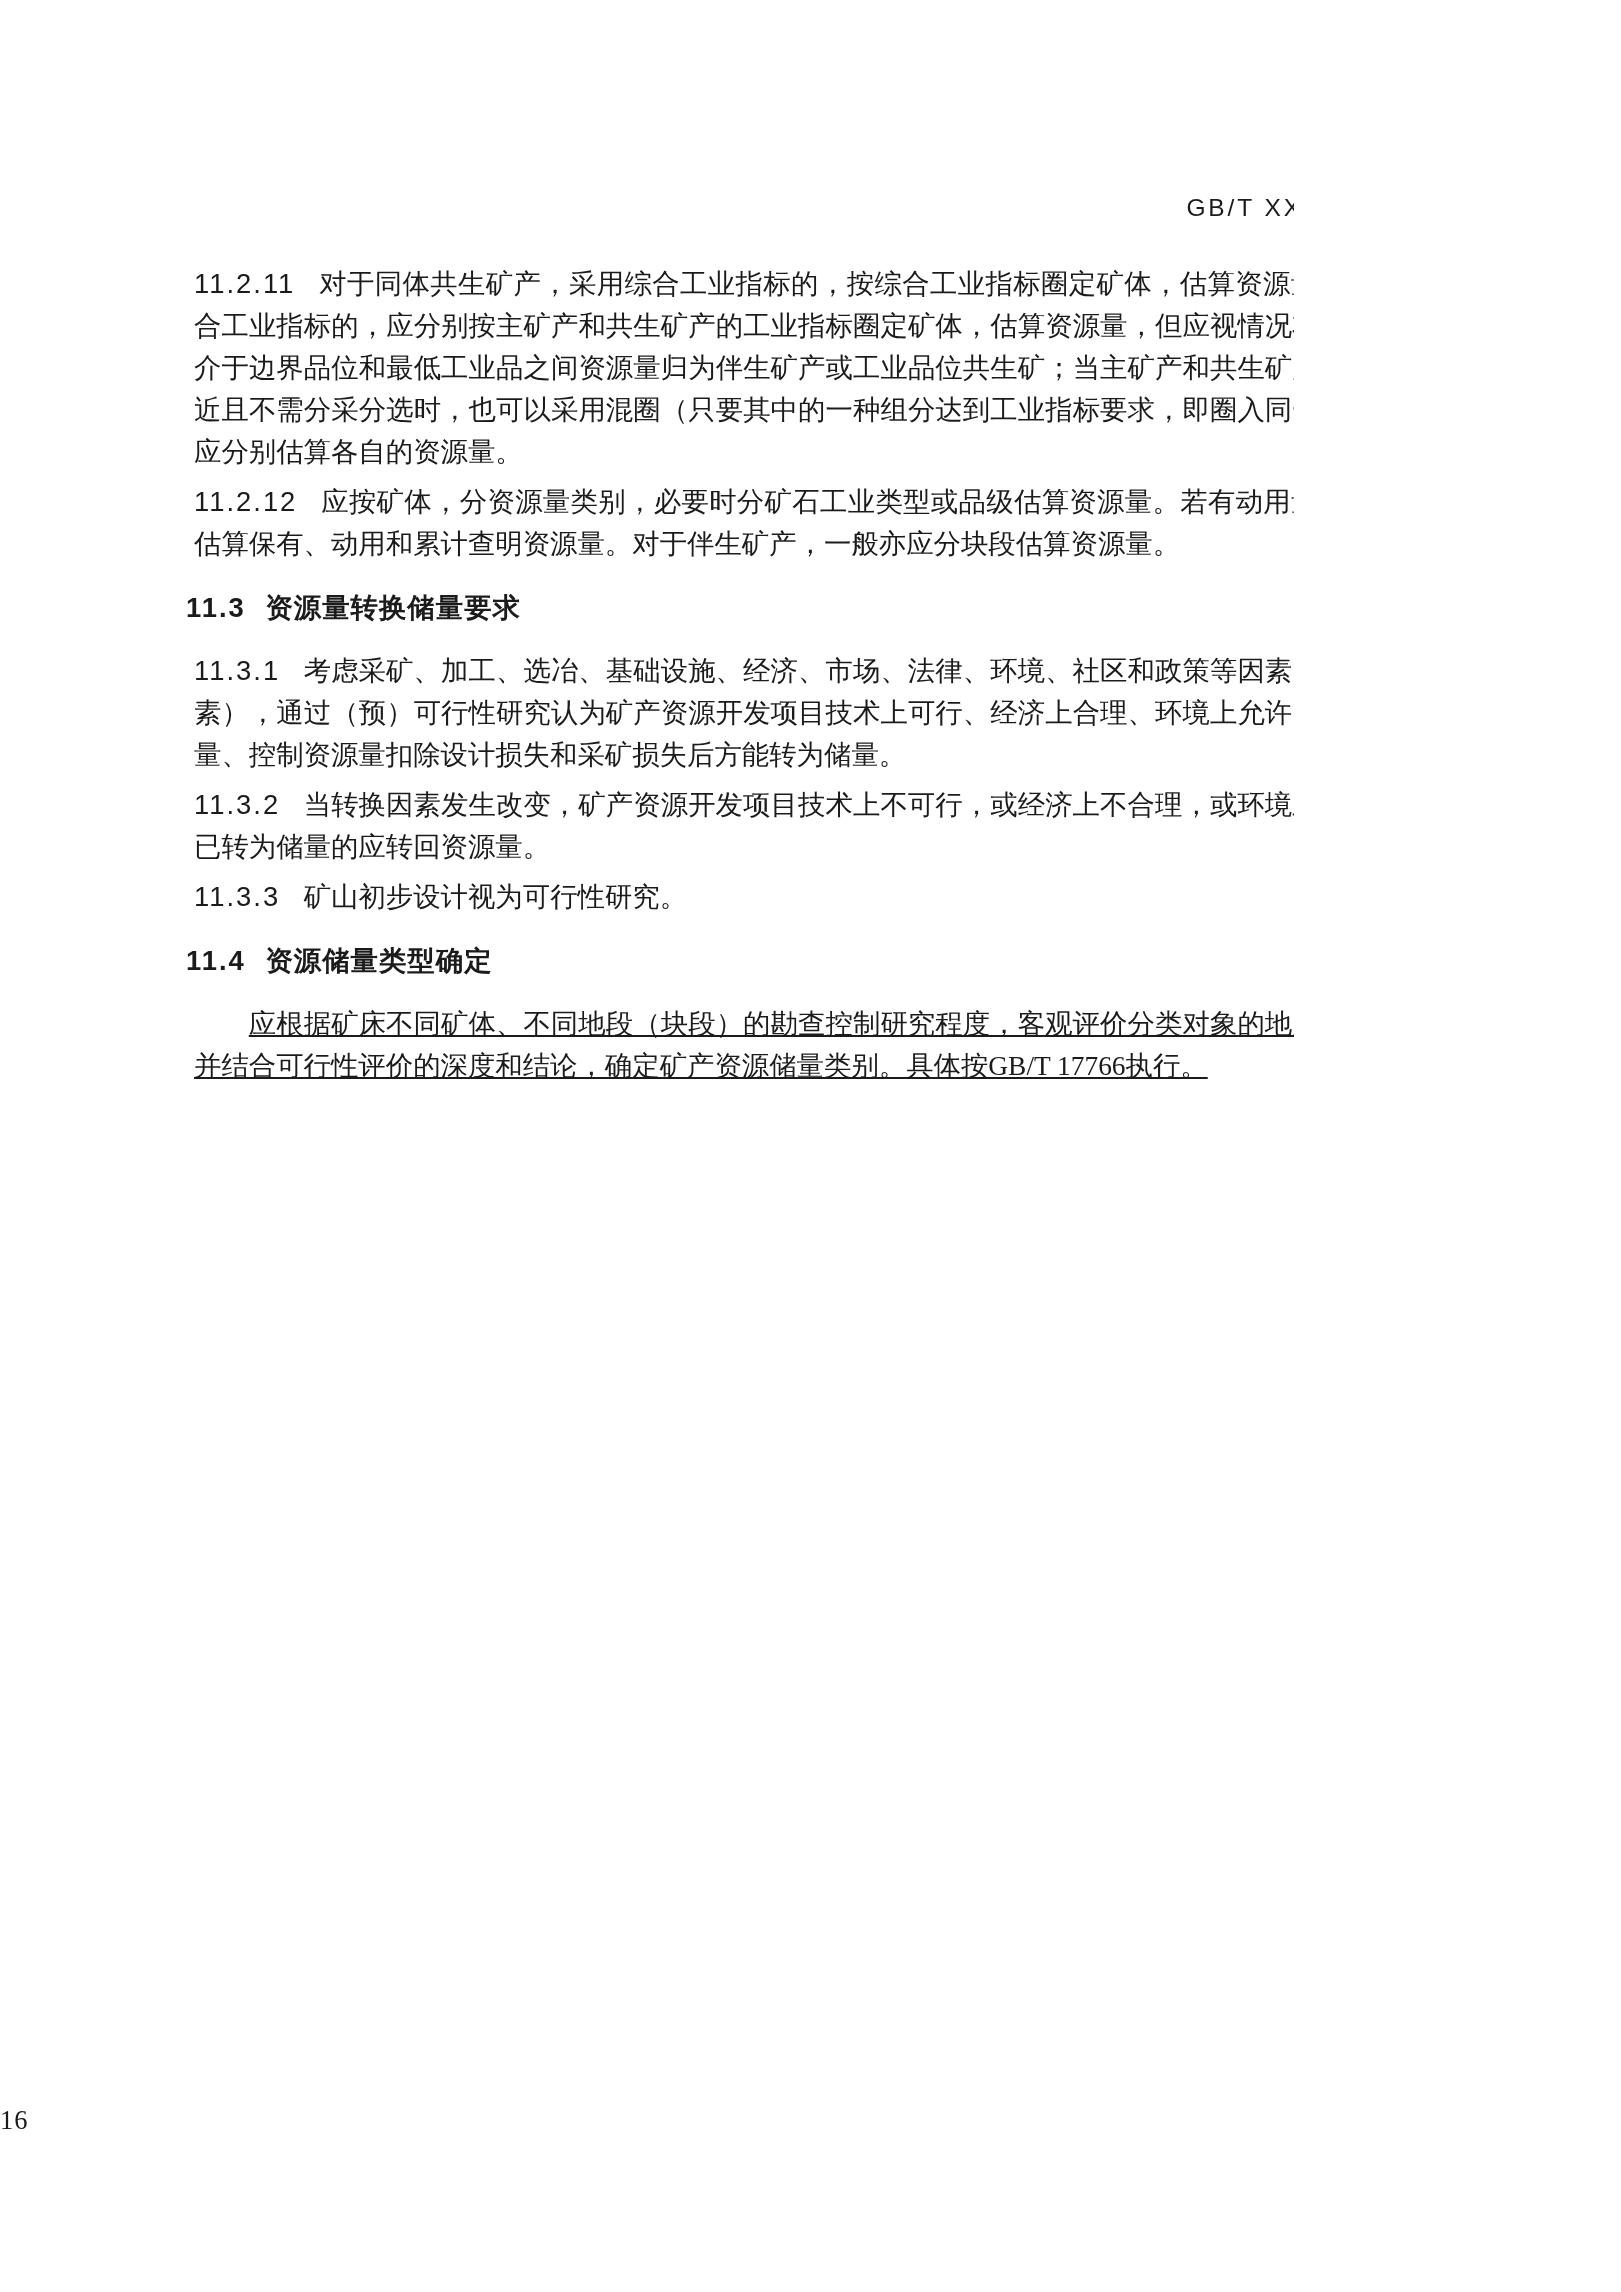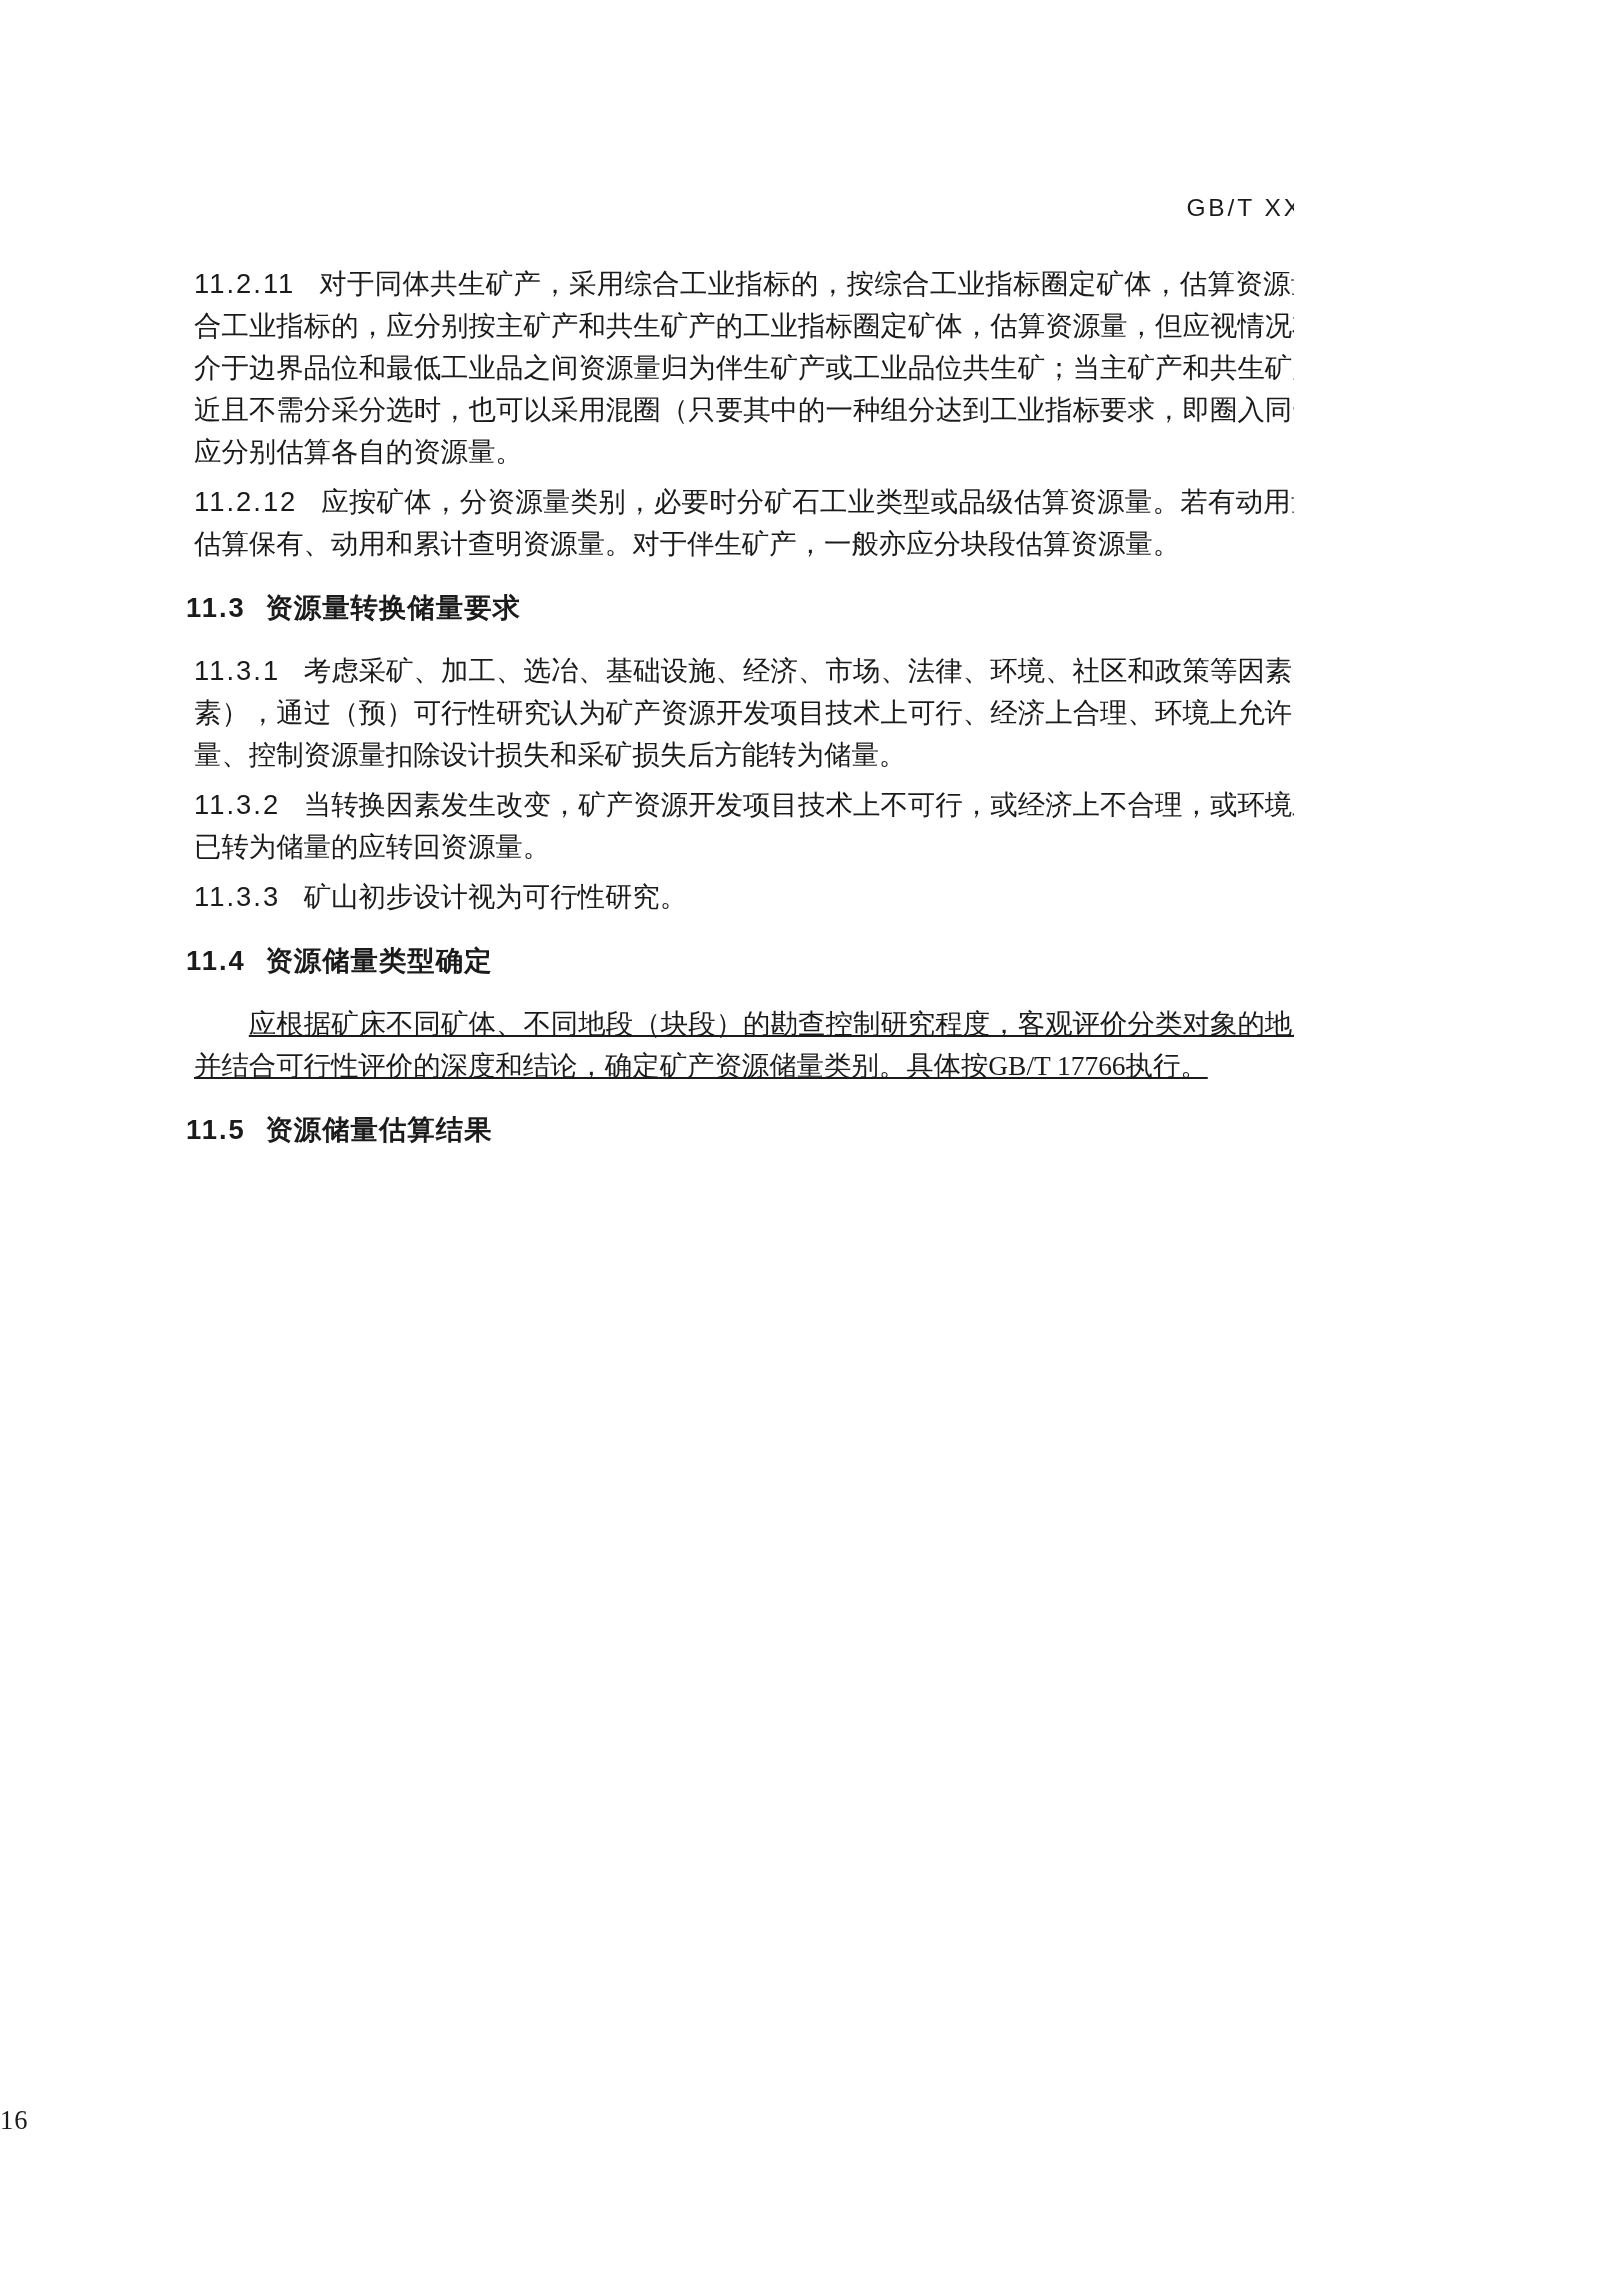--- a/index.html
+++ b/index.html
@@ -86,21 +86,20 @@
 
   <div class="content" id="content">
       <p class="clause"><span class="num">11.2.11</span>对于同体共生矿产，采用综合工业指标的，按综合工业指标圈定矿体，估算资源量；未采用综合工业指标的，应分别按主矿产和共生矿产的工业指标圈定矿体，估算资源量，但应视情况将共生矿产中介于边界品位和最低工业品之间资源量归为伴生矿产或工业品位共生矿；当主矿产和共生矿产的变化性相近且不需分采分选时，也可以采用混圈（只要其中的一种组分达到工业指标要求，即圈入同一矿体），但应分别估算各自的资源量。</p>
       <p class="clause"><span class="num">11.2.12</span>应按矿体，分资源量类别，必要时分矿石工业类型或品级估算资源量。若有动用量，还应分别估算保有、动用和累计查明资源量。对于伴生矿产，一般亦应分块段估算资源量。</p>
       <p class="heading"><span class="num">11.3</span>资源量转换储量要求</p>
       <p class="clause"><span class="num">11.3.1</span>考虑采矿、加工、选冶、基础设施、经济、市场、法律、环境、社区和政策等因素（简称转换因素），通过（预）可行性研究认为矿产资源开发项目技术上可行、经济上合理、环境上允许时，探明资源量、控制资源量扣除设计损失和采矿损失后方能转为储量。</p>
       <p class="clause"><span class="num">11.3.2</span>当转换因素发生改变，矿产资源开发项目技术上不可行，或经济上不合理，或环境上不允许时，已转为储量的应转回资源量。</p>
       <p class="clause"><span class="num">11.3.3</span>矿山初步设计视为可行性研究。</p>
       <p class="heading"><span class="num">11.4</span>资源储量类型确定</p>
       <p class="indent">应根据矿床不同矿体、不同地段（块段）的勘查控制研究程度，客观评价分类对象的地质可靠程度，并结合可行性评价的深度和结论，确定矿产资源储量类别。具体按GB/T 17766执行。</p>
-      <p class="heading"><span class="num">11.5</span>资源储量估算结果</p>
     </div>
 
   <div class="page-number">16</div>
 
   <div class="watermark">
     <span class="wechat-icon">
       <svg width="80" height="73" viewBox="0 0 82 74" xmlns="http://www.w3.org/2000/svg">
         <g fill="#ffffff" stroke="#bdbdbd" stroke-width="2.5">
           <ellipse cx="30" cy="25" rx="25" ry="21.5"></ellipse>
           <path d="M16 42 L12 56 L26 46 Z" stroke="none" fill="#ffffff"></path>

